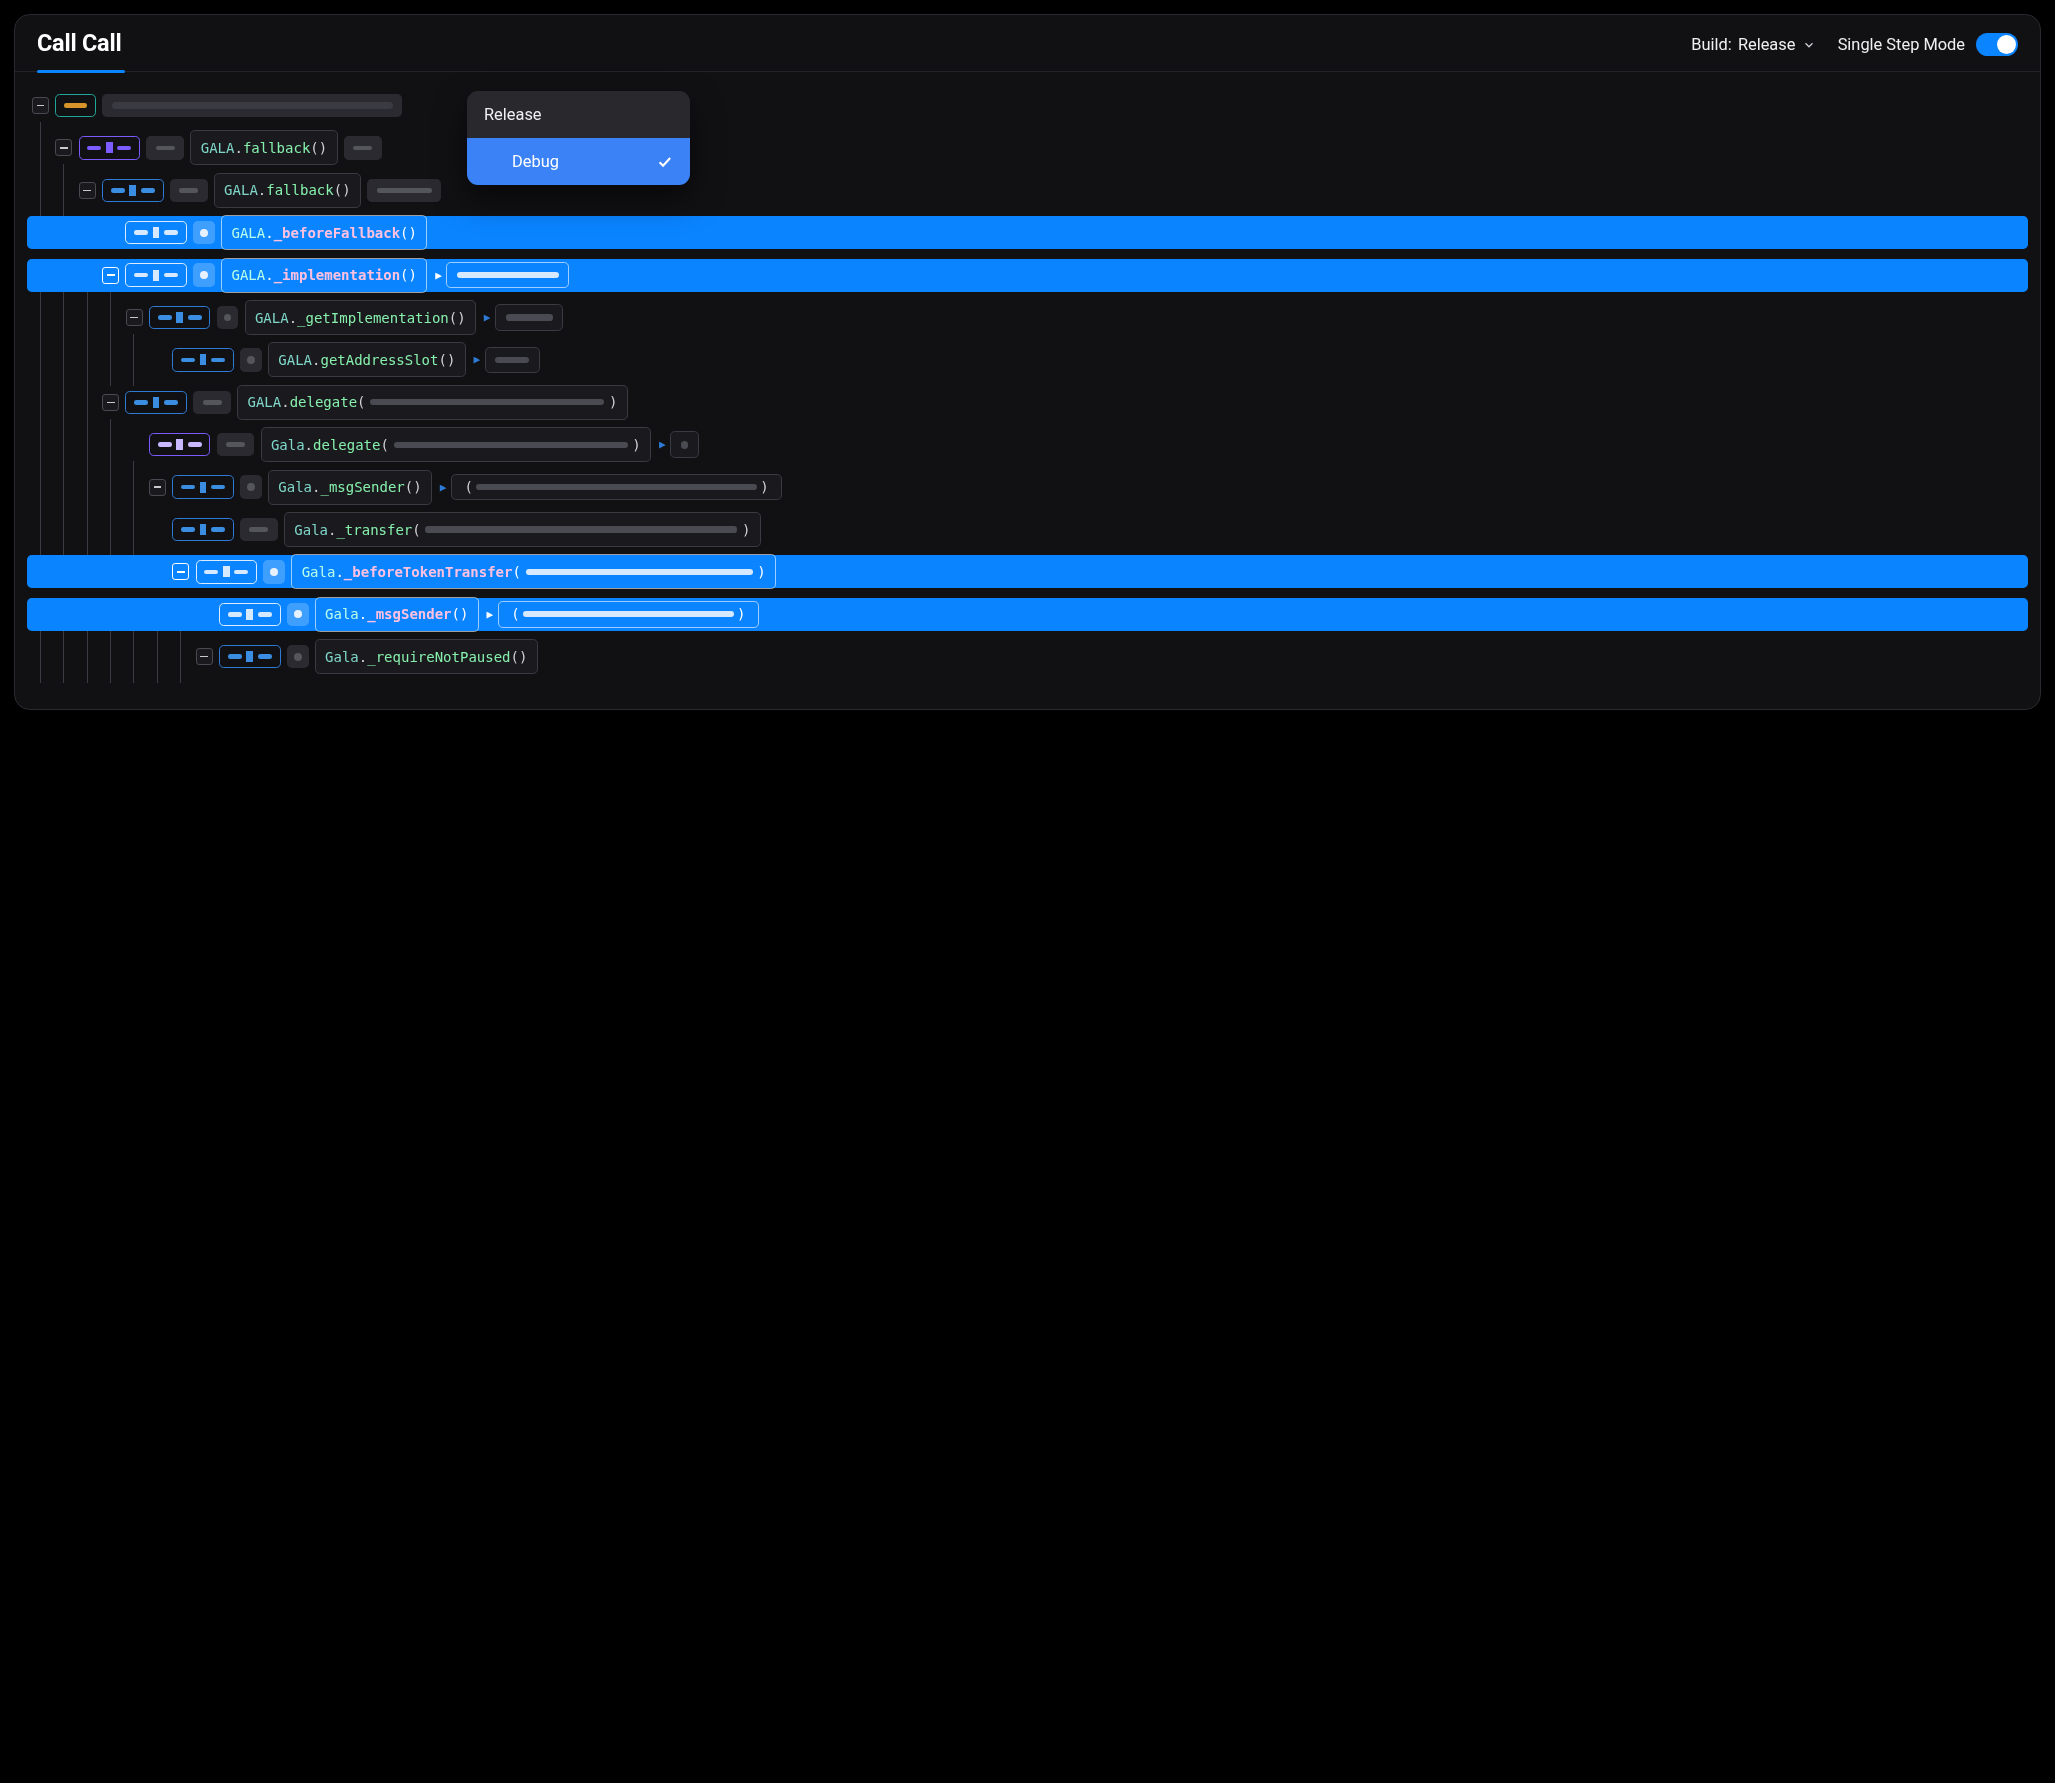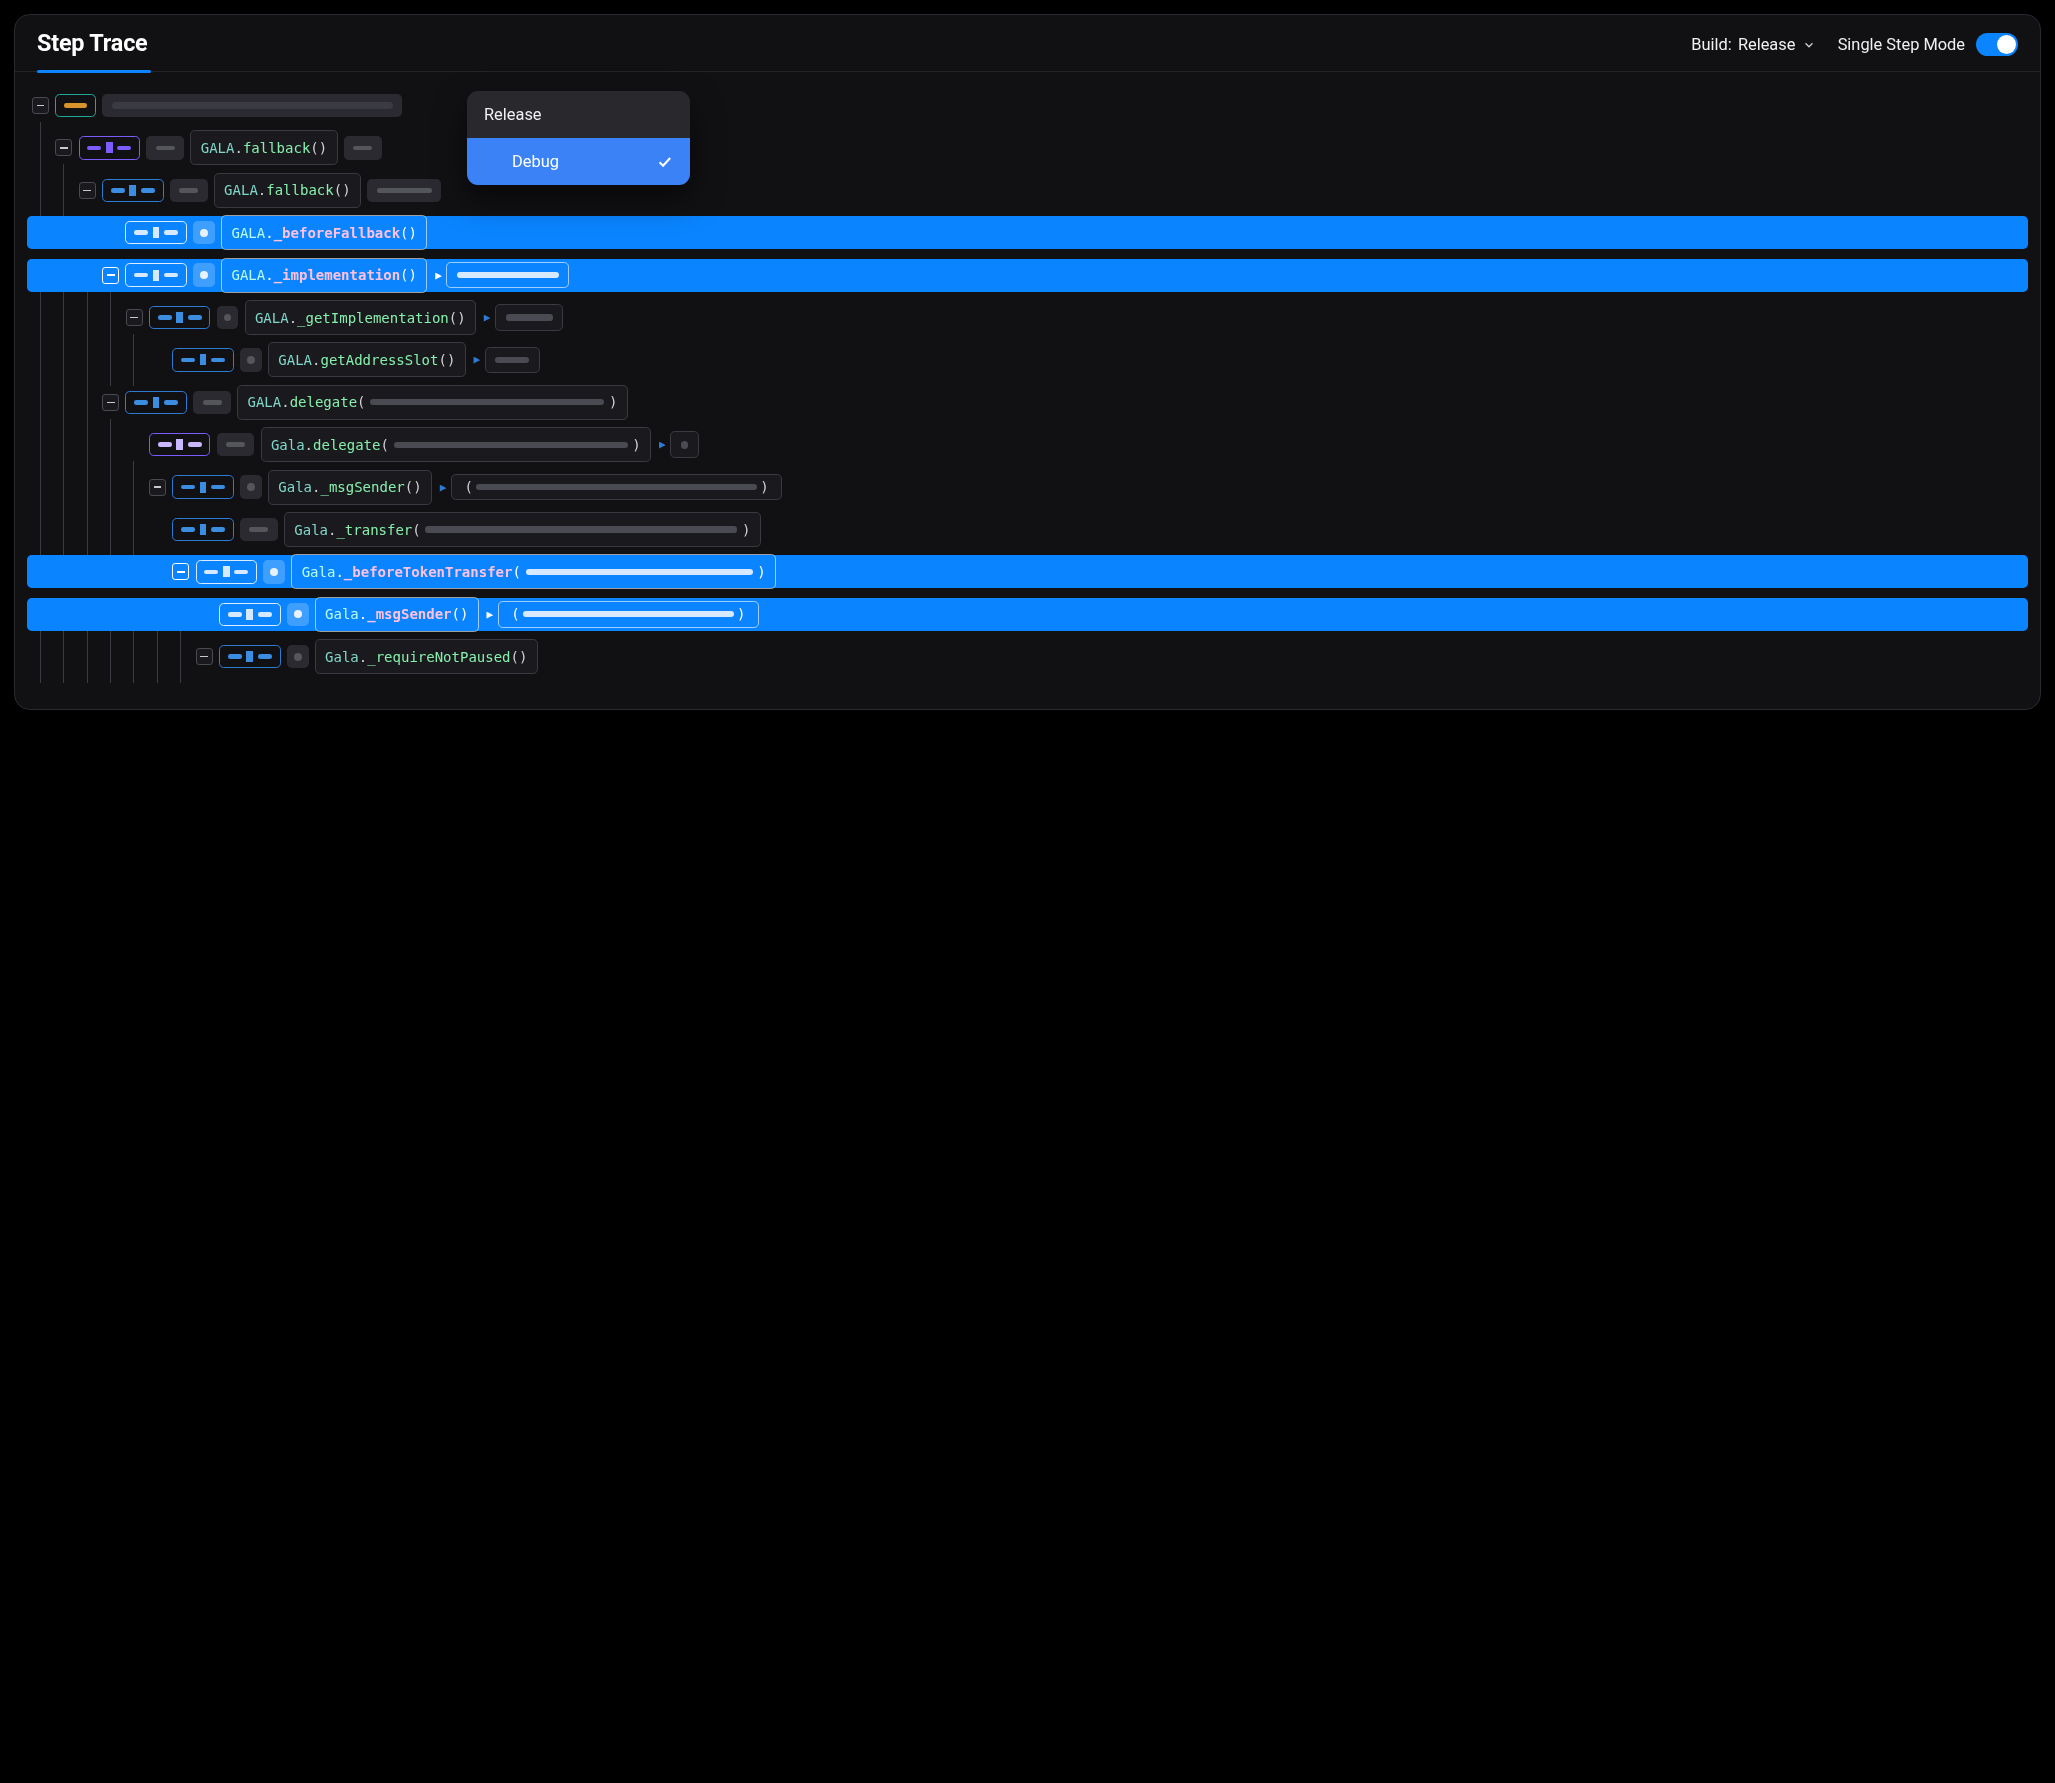--- a/index.html
+++ b/index.html
@@ -273,21 +273,21 @@
   .container { position: relative; }
 </style>
 </head>
 <body>
 
 <div class="container">
 <div class="panel">
 
   <div class="header">
     <div class="title-wrap">
-      <div class="title">Step Trace</div>
+      <div class="title">Call Call</div>
       <div class="title-underline"></div>
     </div>
     <div class="spacer"></div>
     <div class="build-select">
       <span class="label">Build:</span>
       <span class="value">Release</span>
       <svg class="chev" viewBox="0 0 24 24">
             <polyline points="6 9 12 15 18 9"></polyline>
           </svg>
     </div>

